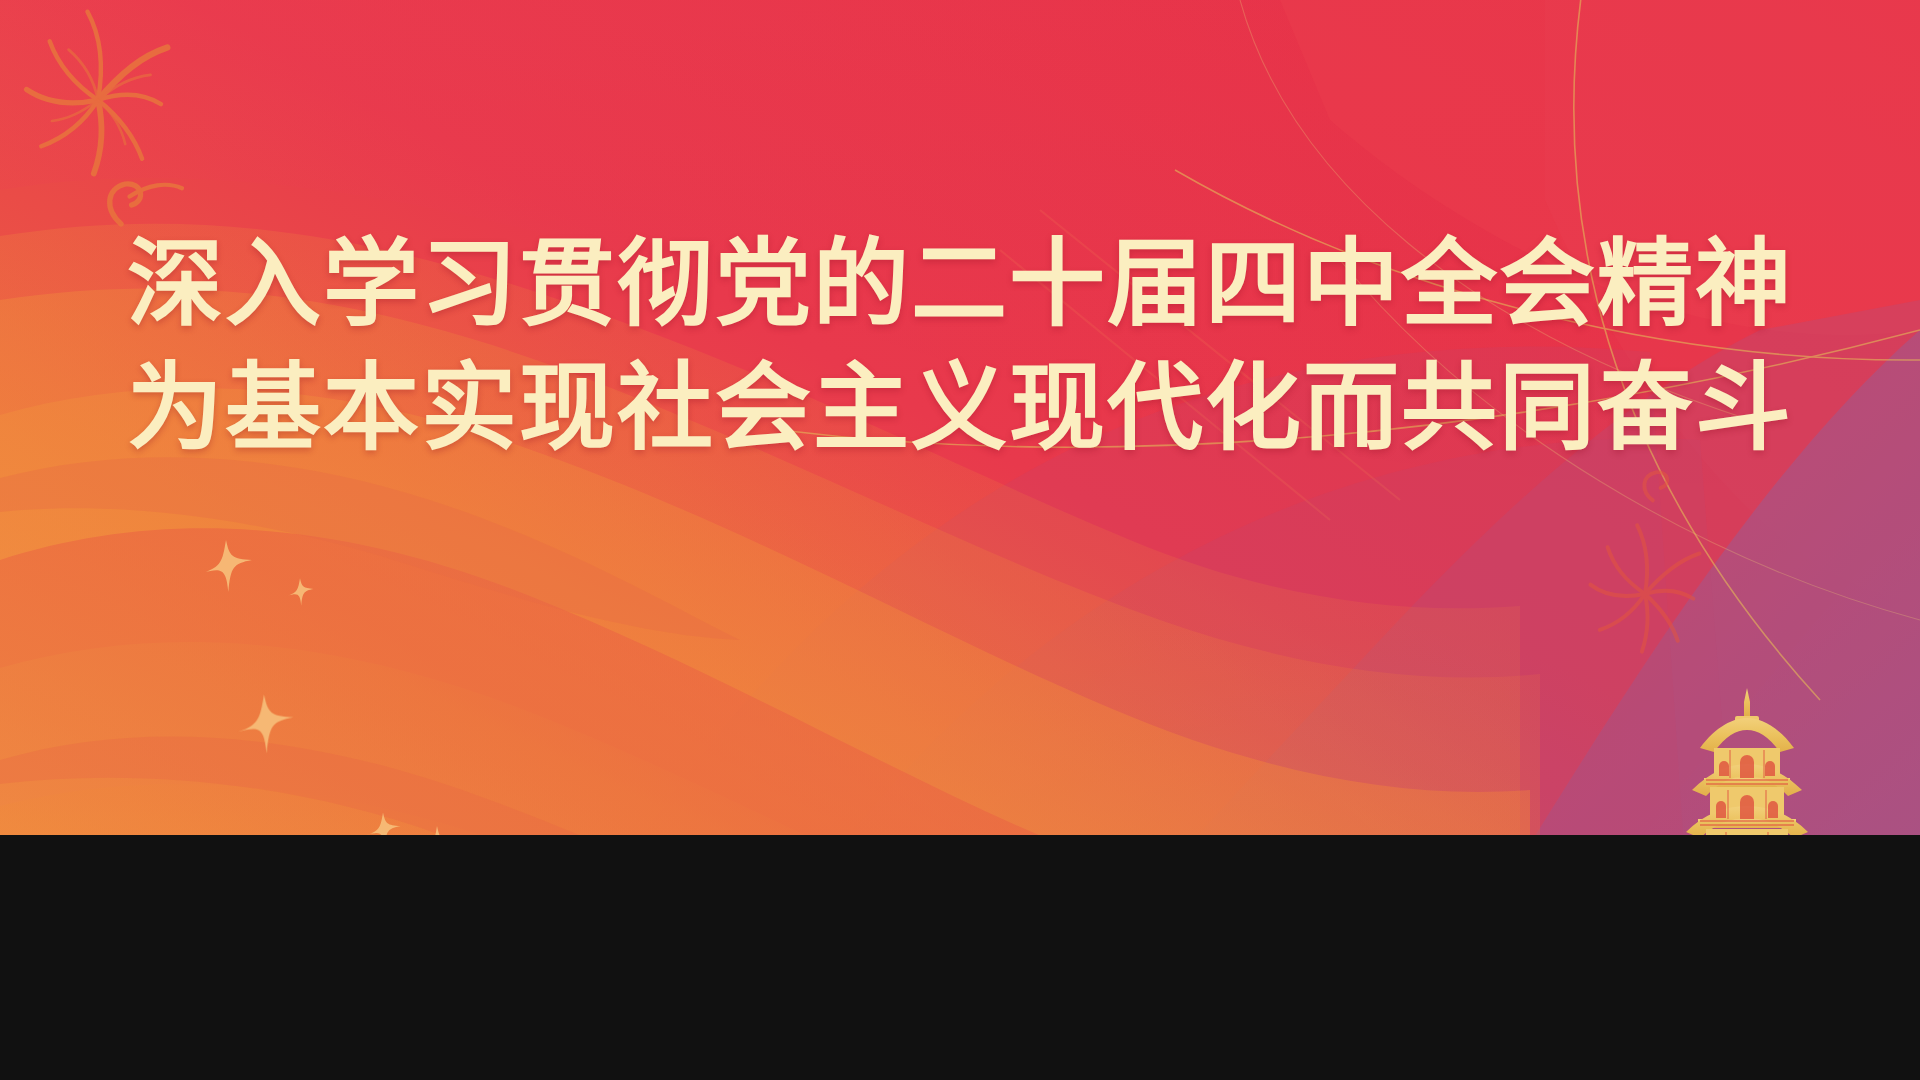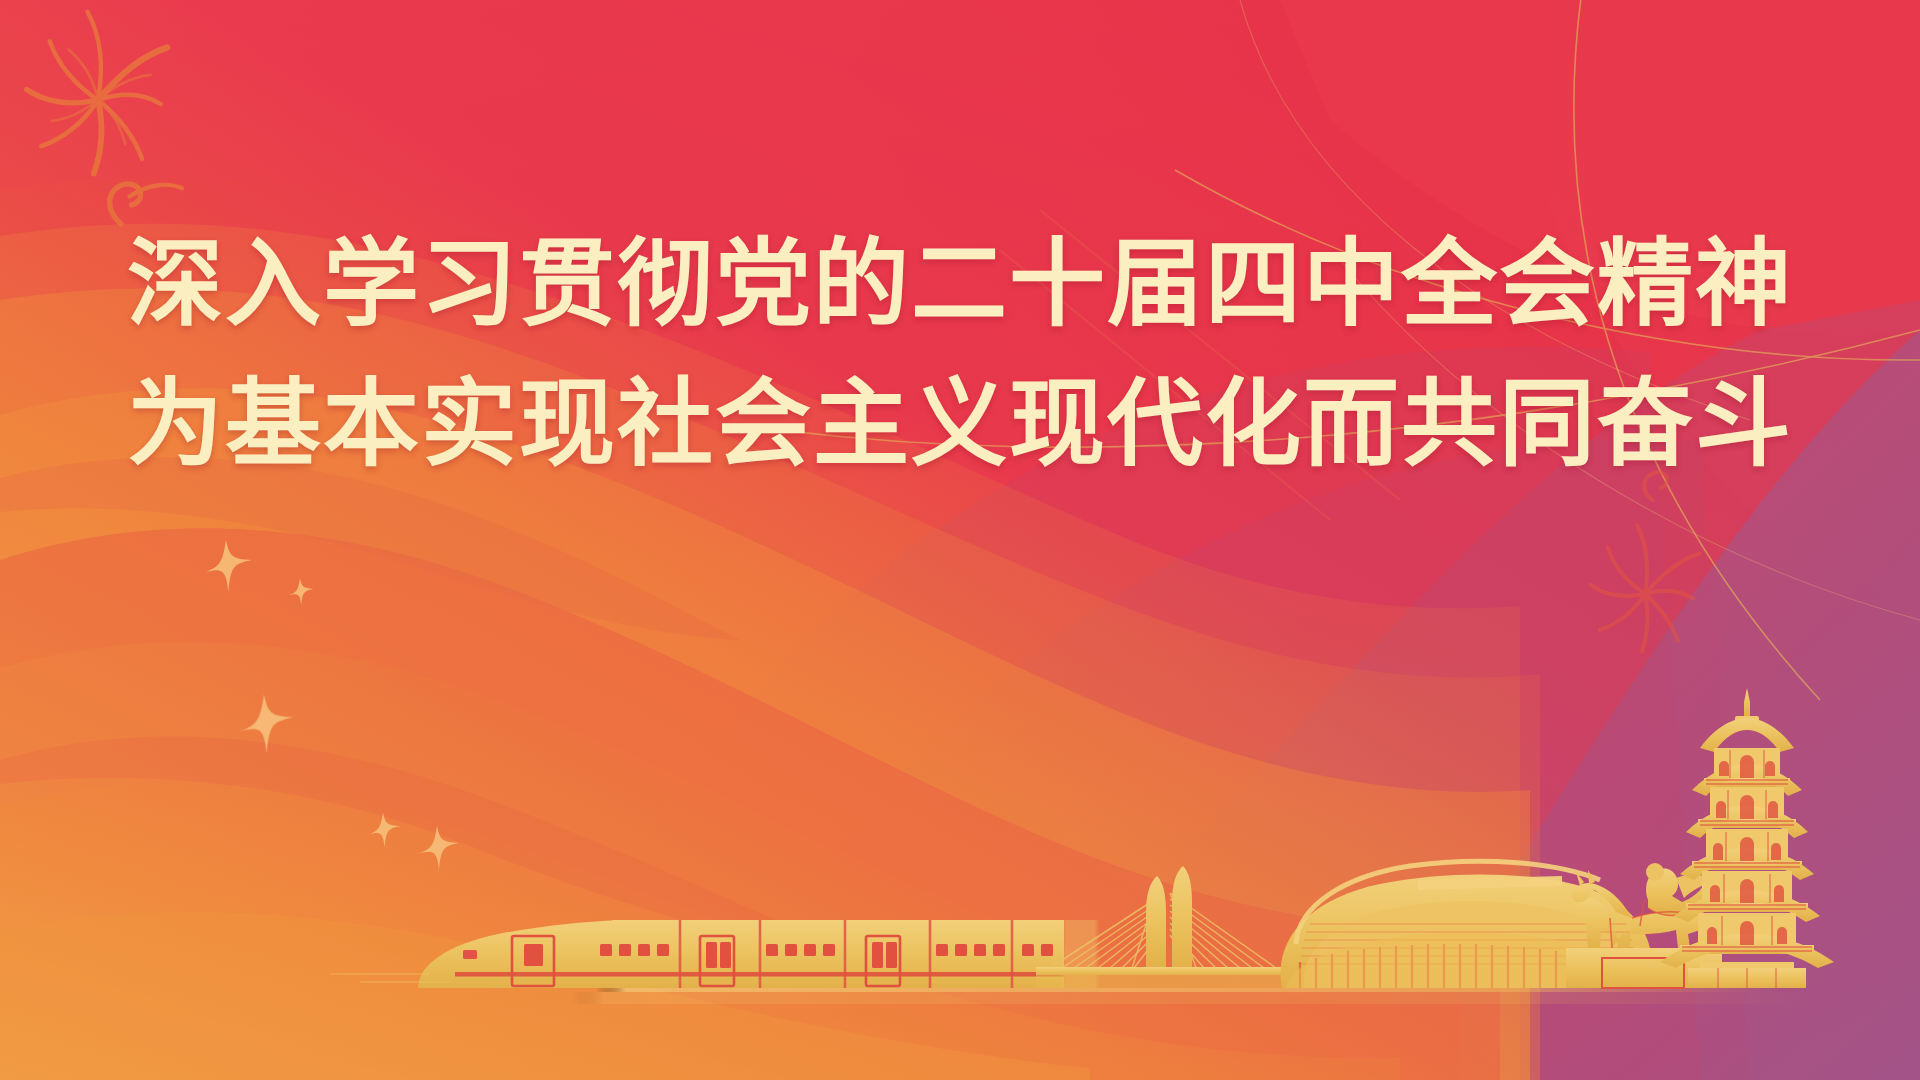--- a/index.html
+++ b/index.html
@@ -1,19 +1,19 @@
 <!DOCTYPE html>
 <html lang="zh-CN"><head>
 <meta charset="utf-8">
 <title>Banner</title>
 <style>
   html,body{margin:0;padding:0;background:#111;}
   #stage{
     position:relative;
-    width:1920px;height:1080px;
+    width:1920px;height:835px;
     overflow:hidden;
     font-family:"Liberation Sans","DejaVu Sans",sans-serif;
     background:#c2410c;
   }
   #stage svg.layer{position:absolute;left:0;top:0;width:1920px;height:1080px;display:block;}
   
   #title-block{
     position:absolute;left:0;top:222px;width:1920px;
     text-align:center;
     z-index:40;
@@ -23,21 +23,21 @@
     display:block;
     color:#FBEEC0;
     font-weight:700;
     font-size:96px;
     line-height:124px;
     letter-spacing:2px;
     white-space:nowrap;
     text-shadow:0 3px 6px rgba(150,15,35,.30);
     font-family:"Liberation Sans","DejaVu Sans",sans-serif;
   }
-  .title-line.l2{font-size:96px;margin-top:16px;}
+  .title-line.l2{font-size:96px;}
 </style>
 </head>
 <body>
 
 <div id="stage">
 
   <svg class="layer" viewBox="0 0 1920 1080" preserveAspectRatio="none">
     <defs>
       <linearGradient id="gBase" x1="0" y1="1" x2="1" y2="0">
         <stop offset="0%" stop-color="#EE7A3A"></stop>

